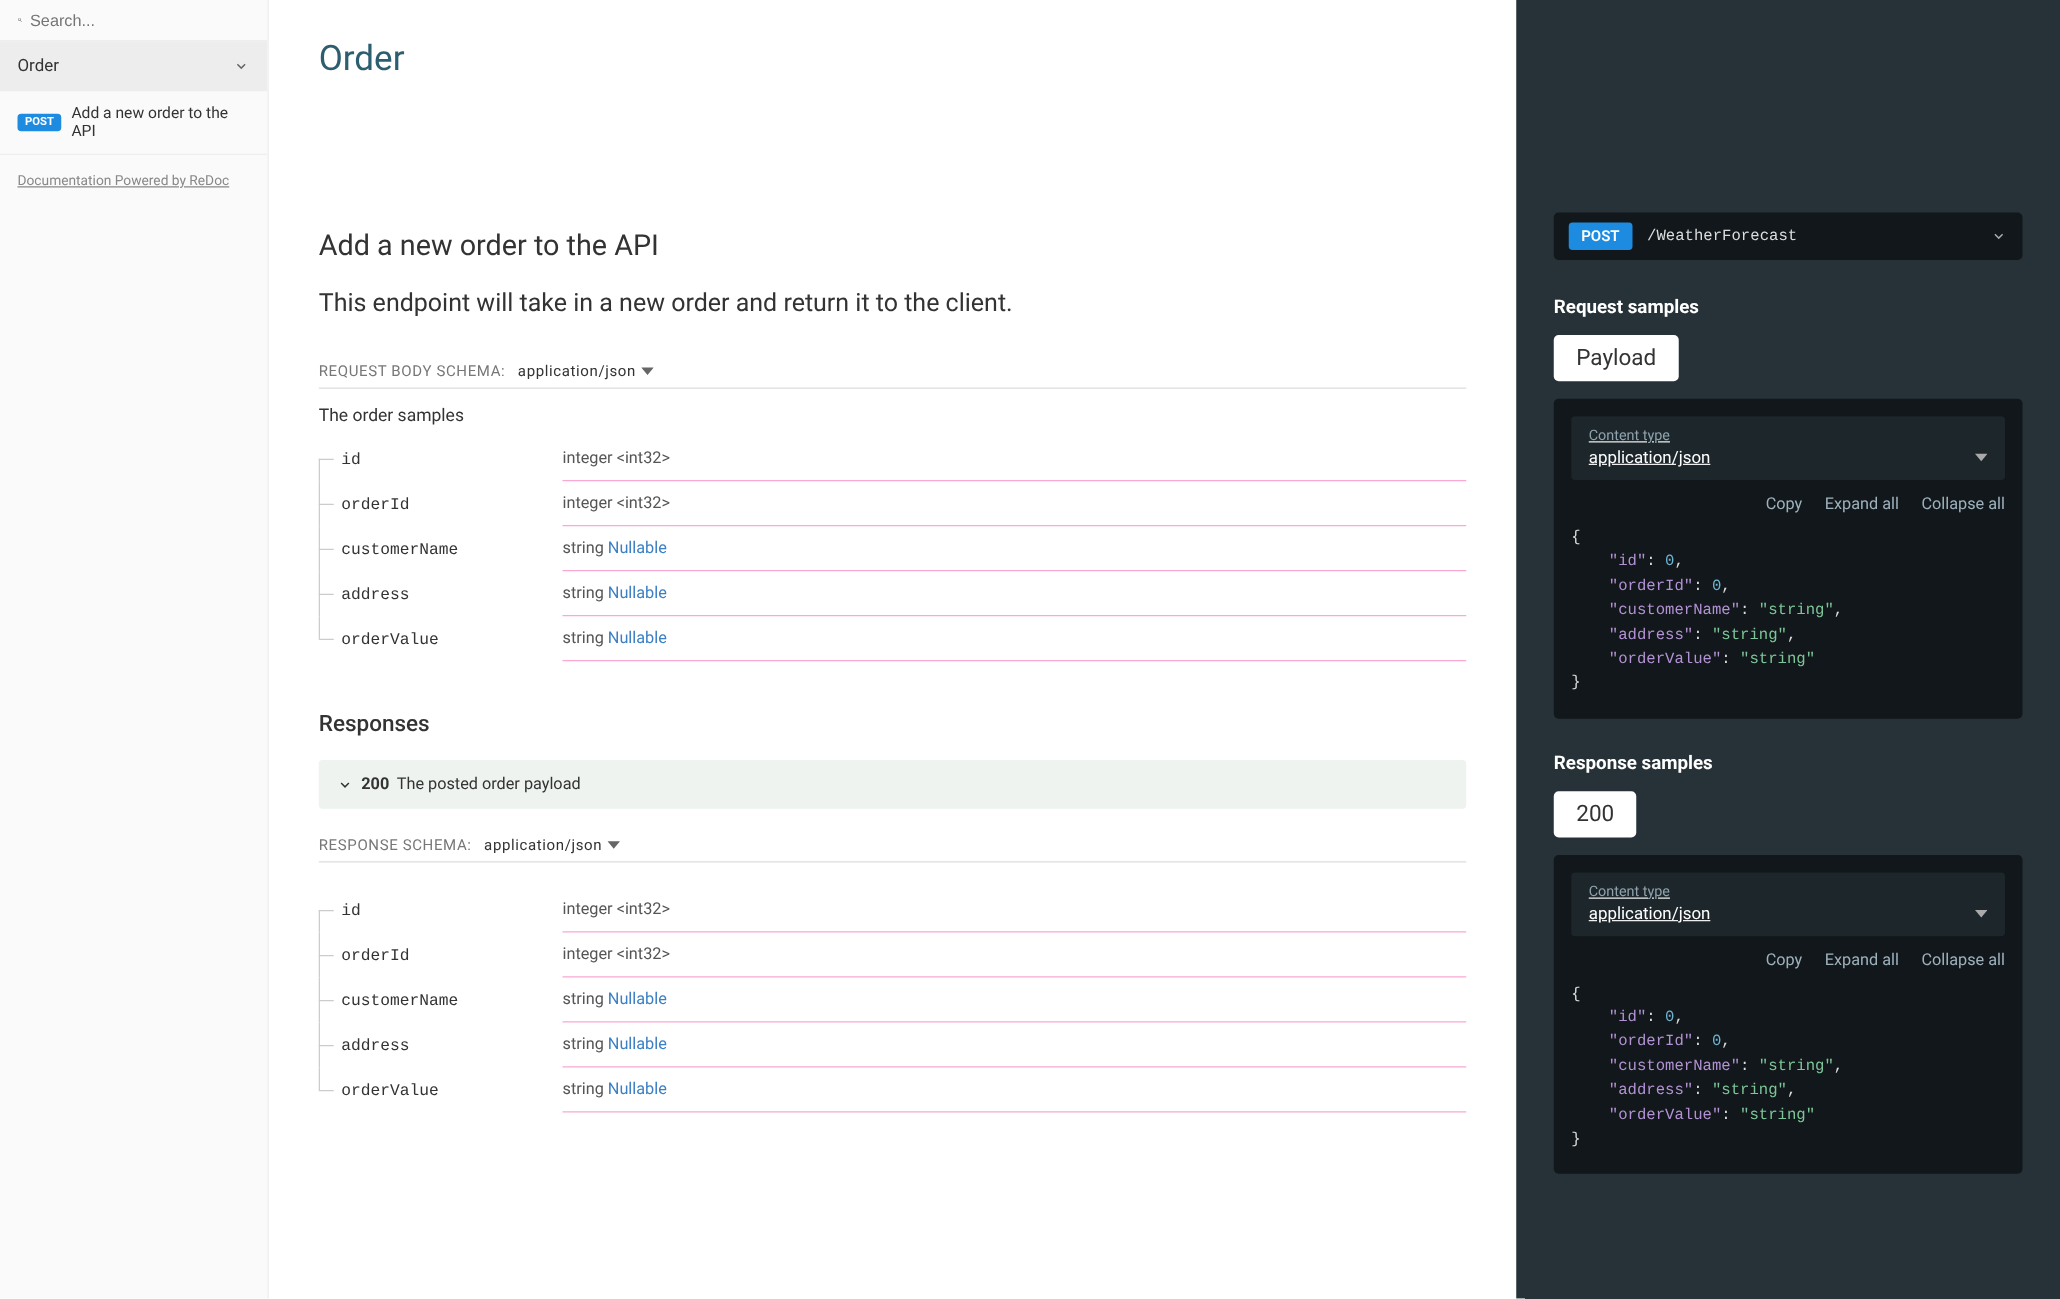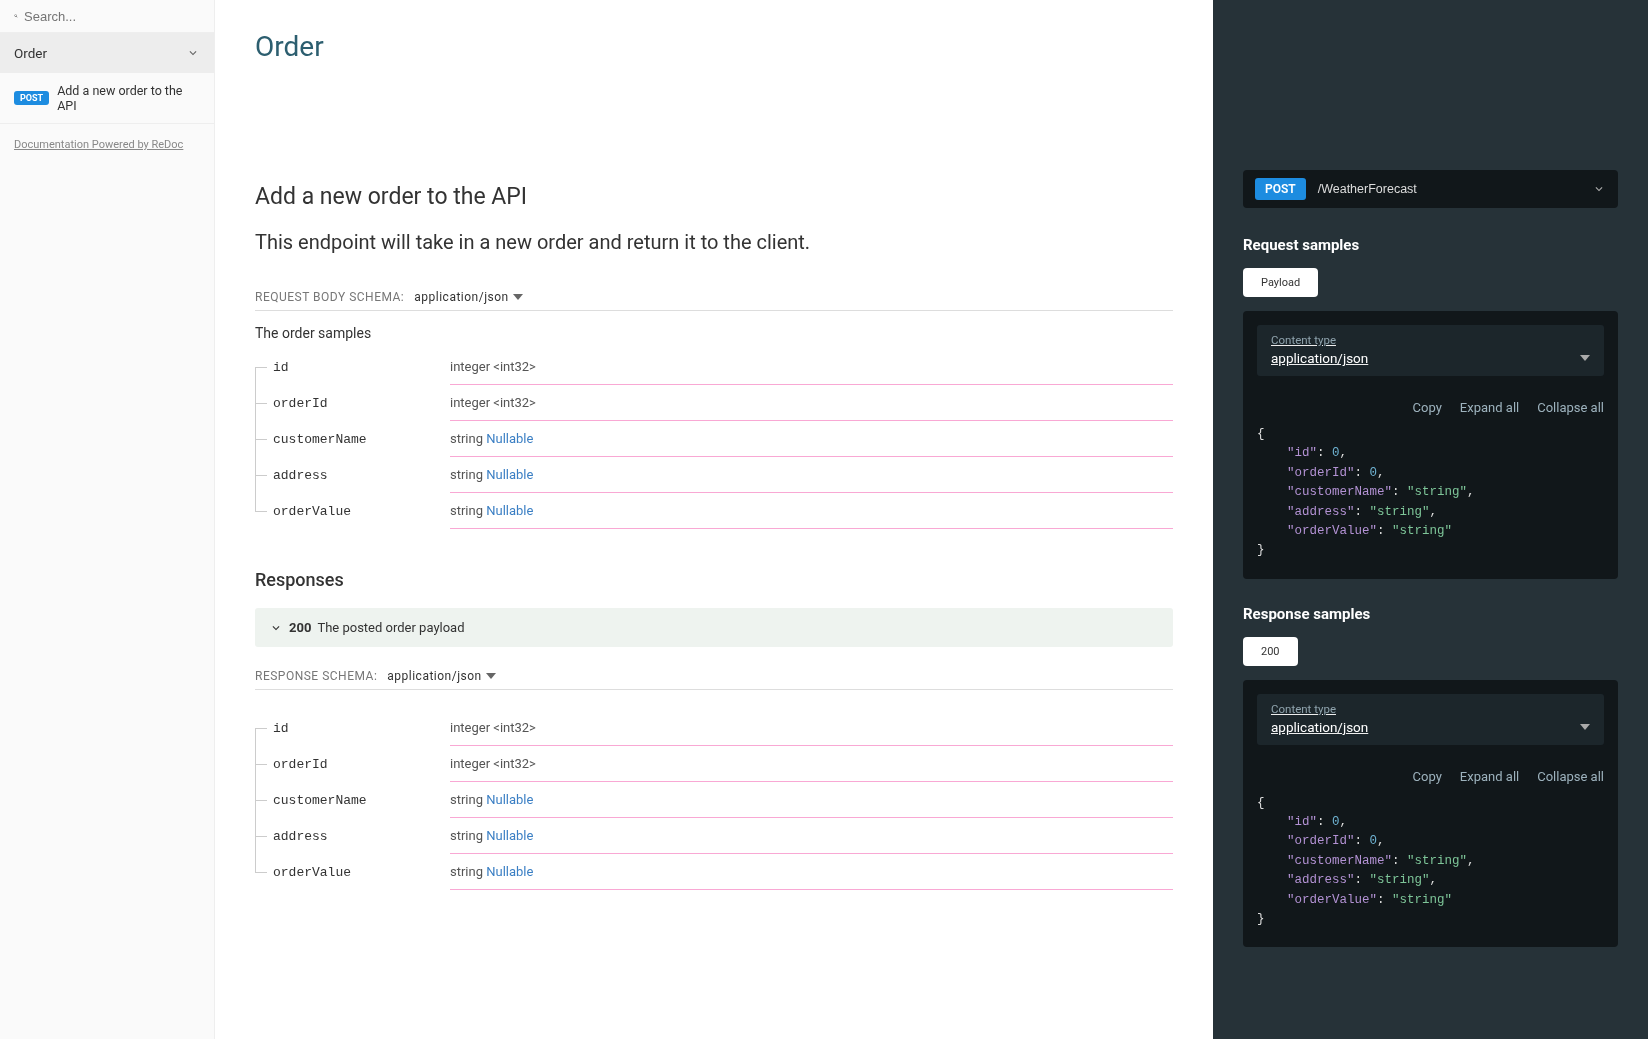--- a/index.html
+++ b/index.html
@@ -41,33 +41,33 @@
 .field-type-cell .nullable { color: #3b7fc4; }
 
 .responses-title { font-size: 18px; font-weight: 500; color: #333; margin: 40px 0 18px; }
 .response-bar { background: #eef3ef; border-radius: 3px; padding: 12px 14px; display: flex; align-items: center; font-size: 13px; cursor: pointer; margin-bottom: 22px; }
 .response-bar svg { width: 14px; height: 14px; fill: #333; margin-right: 6px; }
 .response-bar .code { font-weight: 700; margin-right: 6px; }
 
 
 .endpoint-bar { background: #11171a; border-radius: 4px; padding: 8px 12px; display: flex; align-items: center; margin-bottom: 28px; cursor: pointer; }
 .endpoint-bar .method { background: #1d8ce0; color: #fff; font-size: 12px; font-weight: 600; padding: 4px 10px; border-radius: 3px; margin-right: 12px; }
-.endpoint-bar .path { font-family: Liberation Sans, sans-serif; font-size: 12.5px; color: #ddd; flex: 1; }
+.endpoint-bar .path { font-family: Liberation Mono, monospace; font-size: 12.5px; color: #ddd; flex: 1; }
 .endpoint-bar svg { width: 14px; height: 14px; fill: #aaa; }
 
 .samples-title { font-size: 15px; font-weight: 700; color: #fff; margin-bottom: 14px; }
-.tab-btn { background: #fff; color: #333; font-size: 11px; padding: 8px 18px; border-radius: 4px; display: inline-block; margin-bottom: 14px; cursor: pointer; }
+.tab-btn { background: #fff; color: #333; font-size: 18px; padding: 8px 18px; border-radius: 4px; display: inline-block; margin-bottom: 14px; cursor: pointer; }
 
 .sample-box { background: #11171a; border-radius: 4px; padding: 14px 14px 18px; margin-bottom: 26px; }
 .ct-selector { background: #1c262b; border-radius: 3px; padding: 8px 14px 10px; margin-bottom: 12px; text-decoration: underline; }
 .ct-label { font-size: 11.5px; color: #8fa3ad; margin-bottom: 3px; }
 .ct-value-row { display: flex; align-items: center; justify-content: space-between; font-size: 13.5px; color: #fff; cursor: pointer; }
 .ct-value-row svg { width: 10px; height: 10px; fill: #aaa; }
 
-.code-actions { display: flex; justify-content: flex-end; gap: 18px; font-size: 13px; color: #9db2bd; margin-bottom: 10px; margin-top: 24px; }
+.code-actions { display: flex; justify-content: flex-end; gap: 18px; font-size: 13px; color: #9db2bd; margin-bottom: 10px; }
 .code-actions span { cursor: pointer; }
 
 .json-code { font-family: "Courier New", monospace; font-size: 12.5px; line-height: 1.55; color: #ddd; white-space: pre; }
 .json-code .brace { color: #ddd; }
 .json-code .key { color: #b392d4; }
 .json-code .str { color: #7ec699; }
 .json-code .num { color: #6fb3d2; }
 .json-code .punct { color: #ddd; }
 </style>
 </head>

